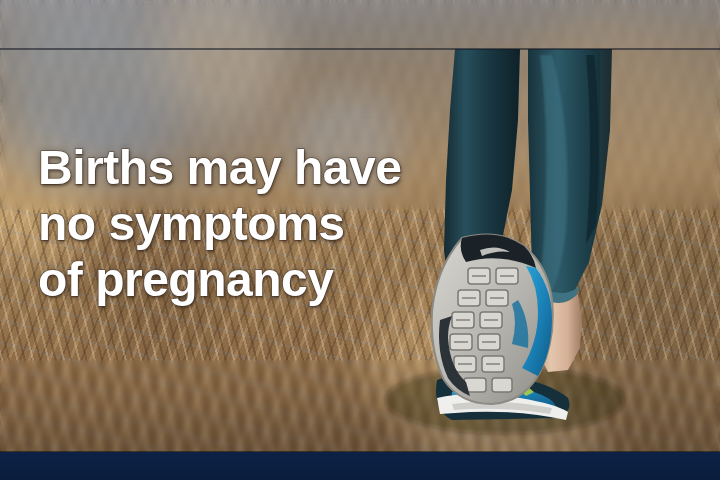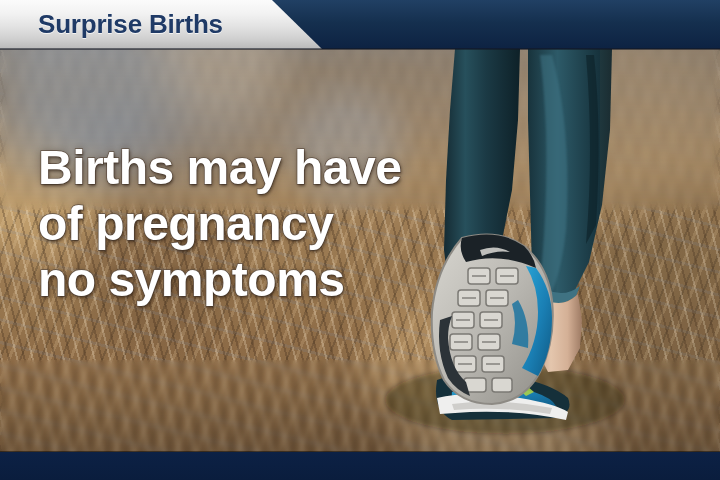--- a/index.html
+++ b/index.html
@@ -289,29 +289,24 @@
 
         <path d="M440 320 Q436 352 448 378 Q456 390 470 396 L466 382 Q450 368 448 338 Q448 326 452 316 Z" fill="#2c3338"></path>
 
         <path d="M480 250 Q496 244 510 252 Q496 250 482 256 Z" fill="#e9e7e2" opacity="0.8"></path>
       </g>
 
       <rect x="600" y="49" width="120" height="403" fill="rgba(120,96,66,0.10)"></rect>
     </g>
   </svg>
 
-  <div class="topbar">
-    <div class="ribbon">
-      <div class="ribbon-title">Surprise Births</div>
-    </div>
-  </div>
   <div class="topbar-hairline"></div>
 
   <div class="headline">
     <span class="headline-line">Births may have</span>
+    <span class="headline-line">no symptoms</span>
     <span class="headline-line">of pregnancy</span>
-    <span class="headline-line">no symptoms</span>
   </div>
 
   <div class="bottombar-hairline"></div>
   <div class="bottombar"></div>
 
 </div>
 
 </body></html>

